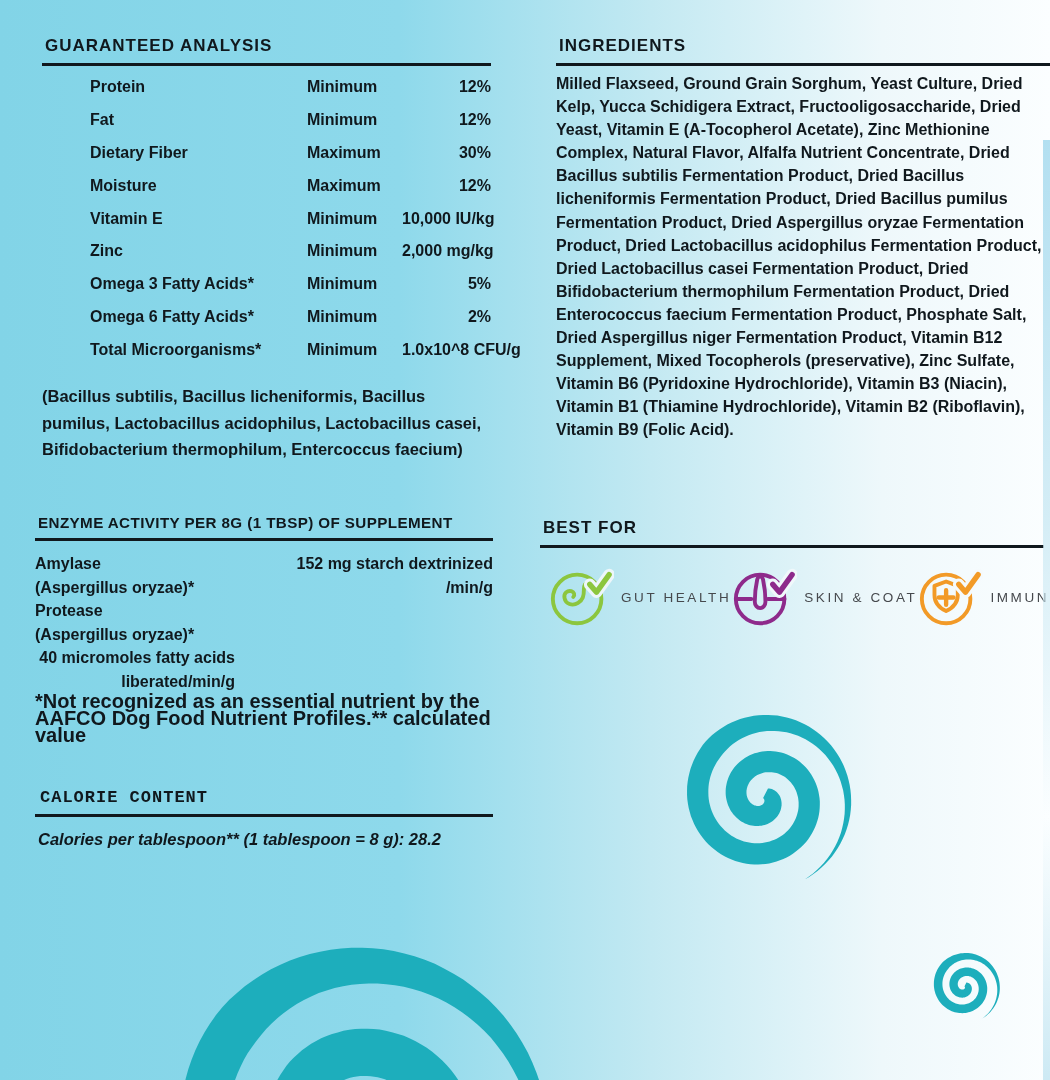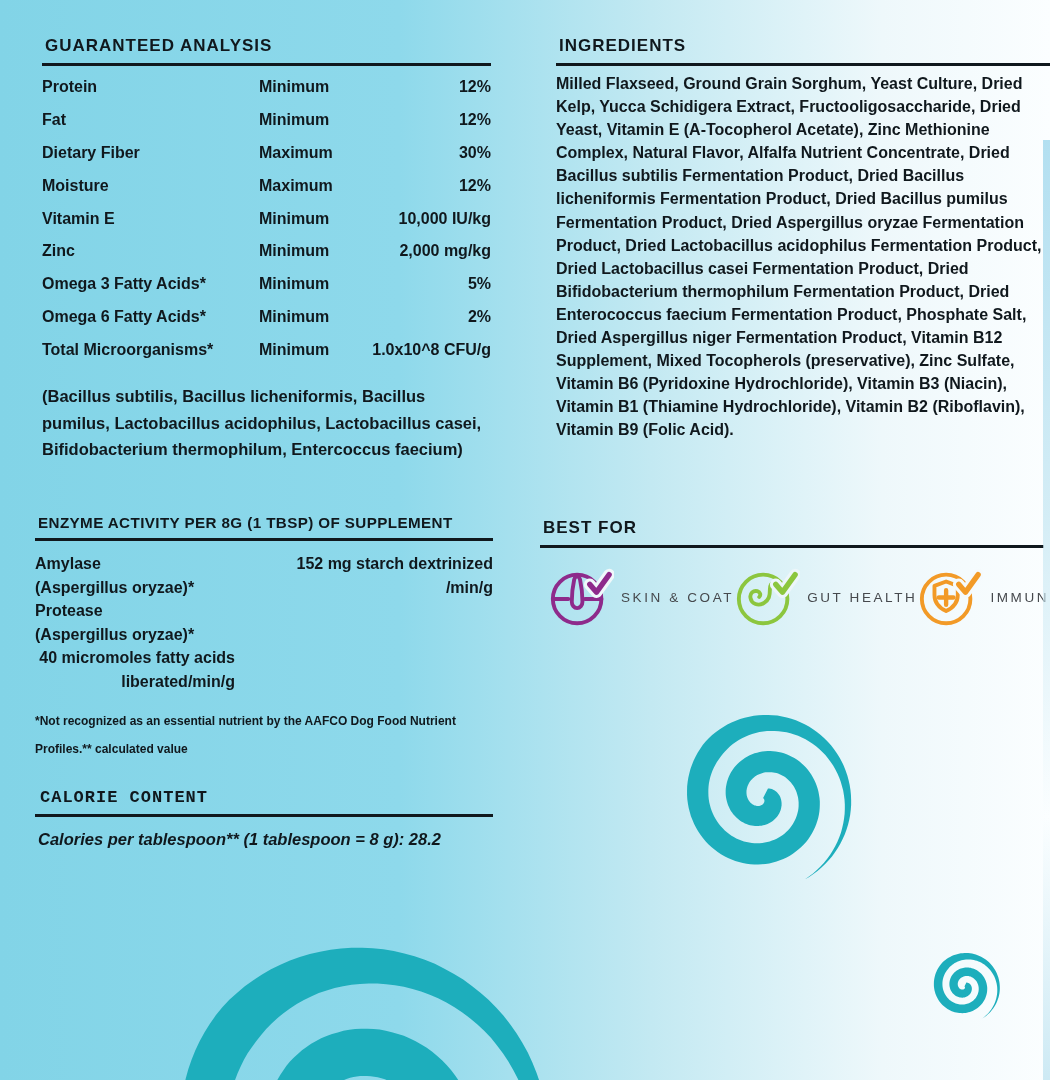--- a/index.html
+++ b/index.html
@@ -11,33 +11,33 @@
   }
   .section{position:absolute;}
   h2{
     margin:0;padding:0 0 7px 3px;
     font-size:17px;font-weight:bold;letter-spacing:1px;
     border-bottom:3px solid var(--ink,#10181d);
     color:var(--ink,#10181d);
   }
   h2.small{font-size:15.2px;letter-spacing:.4px;}
   
-  .ga-rows{padding-top:12px;}
+  .ga-rows{padding-top:12px;margin-left:48px;}
   .ga-row{
     display:grid;grid-template-columns:217px 95px 1fr;
     height:32.9px;align-items:start;
     font-size:16px;font-weight:bold;
   }
   .ga-row .val{text-align:right;white-space:nowrap;}
   .ga-note{margin-top:9px;font-size:16.5px;font-weight:bold;line-height:26.5px;width:445px;}
   
   .enz-rows{padding-top:11px;}
   .enz-row{display:grid;grid-template-columns:200px 1fr;font-size:16px;font-weight:bold;line-height:23.5px;}
   .enz-val{text-align:right;white-space:pre-line;}
-  .footnote{margin-top:14px;font-size:12px;font-weight:bold;line-height:28px;}
+  .footnote{font-size:20px;font-weight:bold;line-height:17px;}
   
   .cal-text{margin-top:13px;font-size:16.5px;font-weight:bold;padding-left:3px;font-style:italic;}
   
   .ing-text{margin-top:6px;font-size:16px;font-weight:bold;line-height:23.1px;width:504px;}
   
   .badges{display:flex;align-items:center;justify-content:space-between;margin-top:16px;padding-left:8px;}
   .badge{display:flex;align-items:center;gap:7px;}
   .badge svg{width:66px;height:66px;display:block;}
   .badge-label{
     font-size:13.5px;letter-spacing:2.6px;color:var(--label-gray,#46494d);
@@ -134,40 +134,40 @@
 
 <div class="section" style="left:556px;top:36px;width:504px;">
   <h2>INGREDIENTS</h2>
   <div class="ing-text">Milled Flaxseed, Ground Grain Sorghum, Yeast Culture, Dried Kelp, Yucca Schidigera Extract, Fructooligosaccharide, Dried Yeast, Vitamin E (A-Tocopherol Acetate), Zinc Methionine Complex, Natural Flavor, Alfalfa Nutrient Concentrate, Dried Bacillus subtilis Fermentation Product, Dried Bacillus licheniformis Fermentation Product, Dried Bacillus pumilus Fermentation Product, Dried Aspergillus oryzae Fermentation Product, Dried Lactobacillus acidophilus Fermentation Product, Dried Lactobacillus casei Fermentation Product, Dried Bifidobacterium thermophilum Fermentation Product, Dried Enterococcus faecium Fermentation Product, Phosphate Salt, Dried Aspergillus niger Fermentation Product, Vitamin B12 Supplement, Mixed Tocopherols (preservative), Zinc Sulfate, Vitamin B6 (Pyridoxine Hydrochloride), Vitamin B3 (Niacin), Vitamin B1 (Thiamine Hydrochloride), Vitamin B2 (Riboflavin), Vitamin B9 (Folic Acid).</div>
 </div>
 
 <div class="section" style="left:540px;top:518px;width:504px;">
   <h2>BEST FOR</h2>
   <div class="badges">
 
+    <div class="badge" style="color: rgb(140, 198, 62);">
+      <svg viewBox="0 0 68 68" aria-hidden="true">
+        <circle cx="30" cy="36" r="25" fill="none" stroke="currentColor" stroke-width="4"></circle>
+        <path d="M41 19 c-3 1 -4 3 -4 7 c0 7 -1 11 -6 14 c-6 4 -13 1 -14 -5 c-1 -5 3 -8 7 -7 c3 1 4 4 2 6" fill="none" stroke="currentColor" stroke-width="4" stroke-linecap="round" stroke-linejoin="round"></path>
+        <polyline points="43,21 50,29 63,11" fill="none" stroke="#edf6fa" stroke-width="12" stroke-linecap="round" stroke-linejoin="round"></polyline>
+        <polyline points="43,21 50,29 63,11" fill="none" stroke="currentColor" stroke-width="5.5" stroke-linecap="round" stroke-linejoin="round"></polyline>
+      </svg>
+      <span class="badge-label">GUT HEALTH</span>
+    </div>
+
     <div class="badge" style="color: rgb(142, 42, 139);">
       <svg viewBox="0 0 68 68" aria-hidden="true">
         <circle cx="30" cy="36" r="25" fill="none" stroke="currentColor" stroke-width="4"></circle>
         <line x1="5" y1="36" x2="21" y2="36" stroke="currentColor" stroke-width="4" stroke-linecap="round"></line>
         <line x1="38" y1="36" x2="55" y2="36" stroke="currentColor" stroke-width="4" stroke-linecap="round"></line>
         <path d="M27 16 c-2 9 -2.5 15 -2.5 23 a5.5 6.5 0 1 0 11 0 c0 -8 -0.5 -14 -2.5 -23 c-1 -4 -5 -4 -6 0 z" fill="none" stroke="currentColor" stroke-width="4" stroke-linejoin="round"></path>
         <polyline points="43,21 50,29 63,11" fill="none" stroke="#f0f8fb" stroke-width="12" stroke-linecap="round" stroke-linejoin="round"></polyline>
         <polyline points="43,21 50,29 63,11" fill="none" stroke="currentColor" stroke-width="5.5" stroke-linecap="round" stroke-linejoin="round"></polyline>
       </svg>
       <span class="badge-label">SKIN &amp; COAT</span>
-    </div>
-
-    <div class="badge" style="color: rgb(140, 198, 62);">
-      <svg viewBox="0 0 68 68" aria-hidden="true">
-        <circle cx="30" cy="36" r="25" fill="none" stroke="currentColor" stroke-width="4"></circle>
-        <path d="M41 19 c-3 1 -4 3 -4 7 c0 7 -1 11 -6 14 c-6 4 -13 1 -14 -5 c-1 -5 3 -8 7 -7 c3 1 4 4 2 6" fill="none" stroke="currentColor" stroke-width="4" stroke-linecap="round" stroke-linejoin="round"></path>
-        <polyline points="43,21 50,29 63,11" fill="none" stroke="#edf6fa" stroke-width="12" stroke-linecap="round" stroke-linejoin="round"></polyline>
-        <polyline points="43,21 50,29 63,11" fill="none" stroke="currentColor" stroke-width="5.5" stroke-linecap="round" stroke-linejoin="round"></polyline>
-      </svg>
-      <span class="badge-label">GUT HEALTH</span>
     </div>
 
     <div class="badge" style="color: rgb(242, 154, 39);">
       <svg viewBox="0 0 68 68" aria-hidden="true">
         <circle cx="30" cy="36" r="25" fill="none" stroke="currentColor" stroke-width="4"></circle>
         <path d="M30 18 l12 4.5 v9.5 c0 9 -5.5 13.5 -12 16.5 c-6.5 -3 -12 -7.5 -12 -16.5 v-9.5 z" fill="none" stroke="currentColor" stroke-width="4" stroke-linejoin="round"></path>
         <path d="M30 27 v15 M22.5 34.5 h15" fill="none" stroke="currentColor" stroke-width="4.5" stroke-linecap="round"></path>
         <polyline points="43,21 50,29 63,11" fill="none" stroke="#f5fafc" stroke-width="12" stroke-linecap="round" stroke-linejoin="round"></polyline>
         <polyline points="43,21 50,29 63,11" fill="none" stroke="currentColor" stroke-width="5.5" stroke-linecap="round" stroke-linejoin="round"></polyline>
       </svg>

